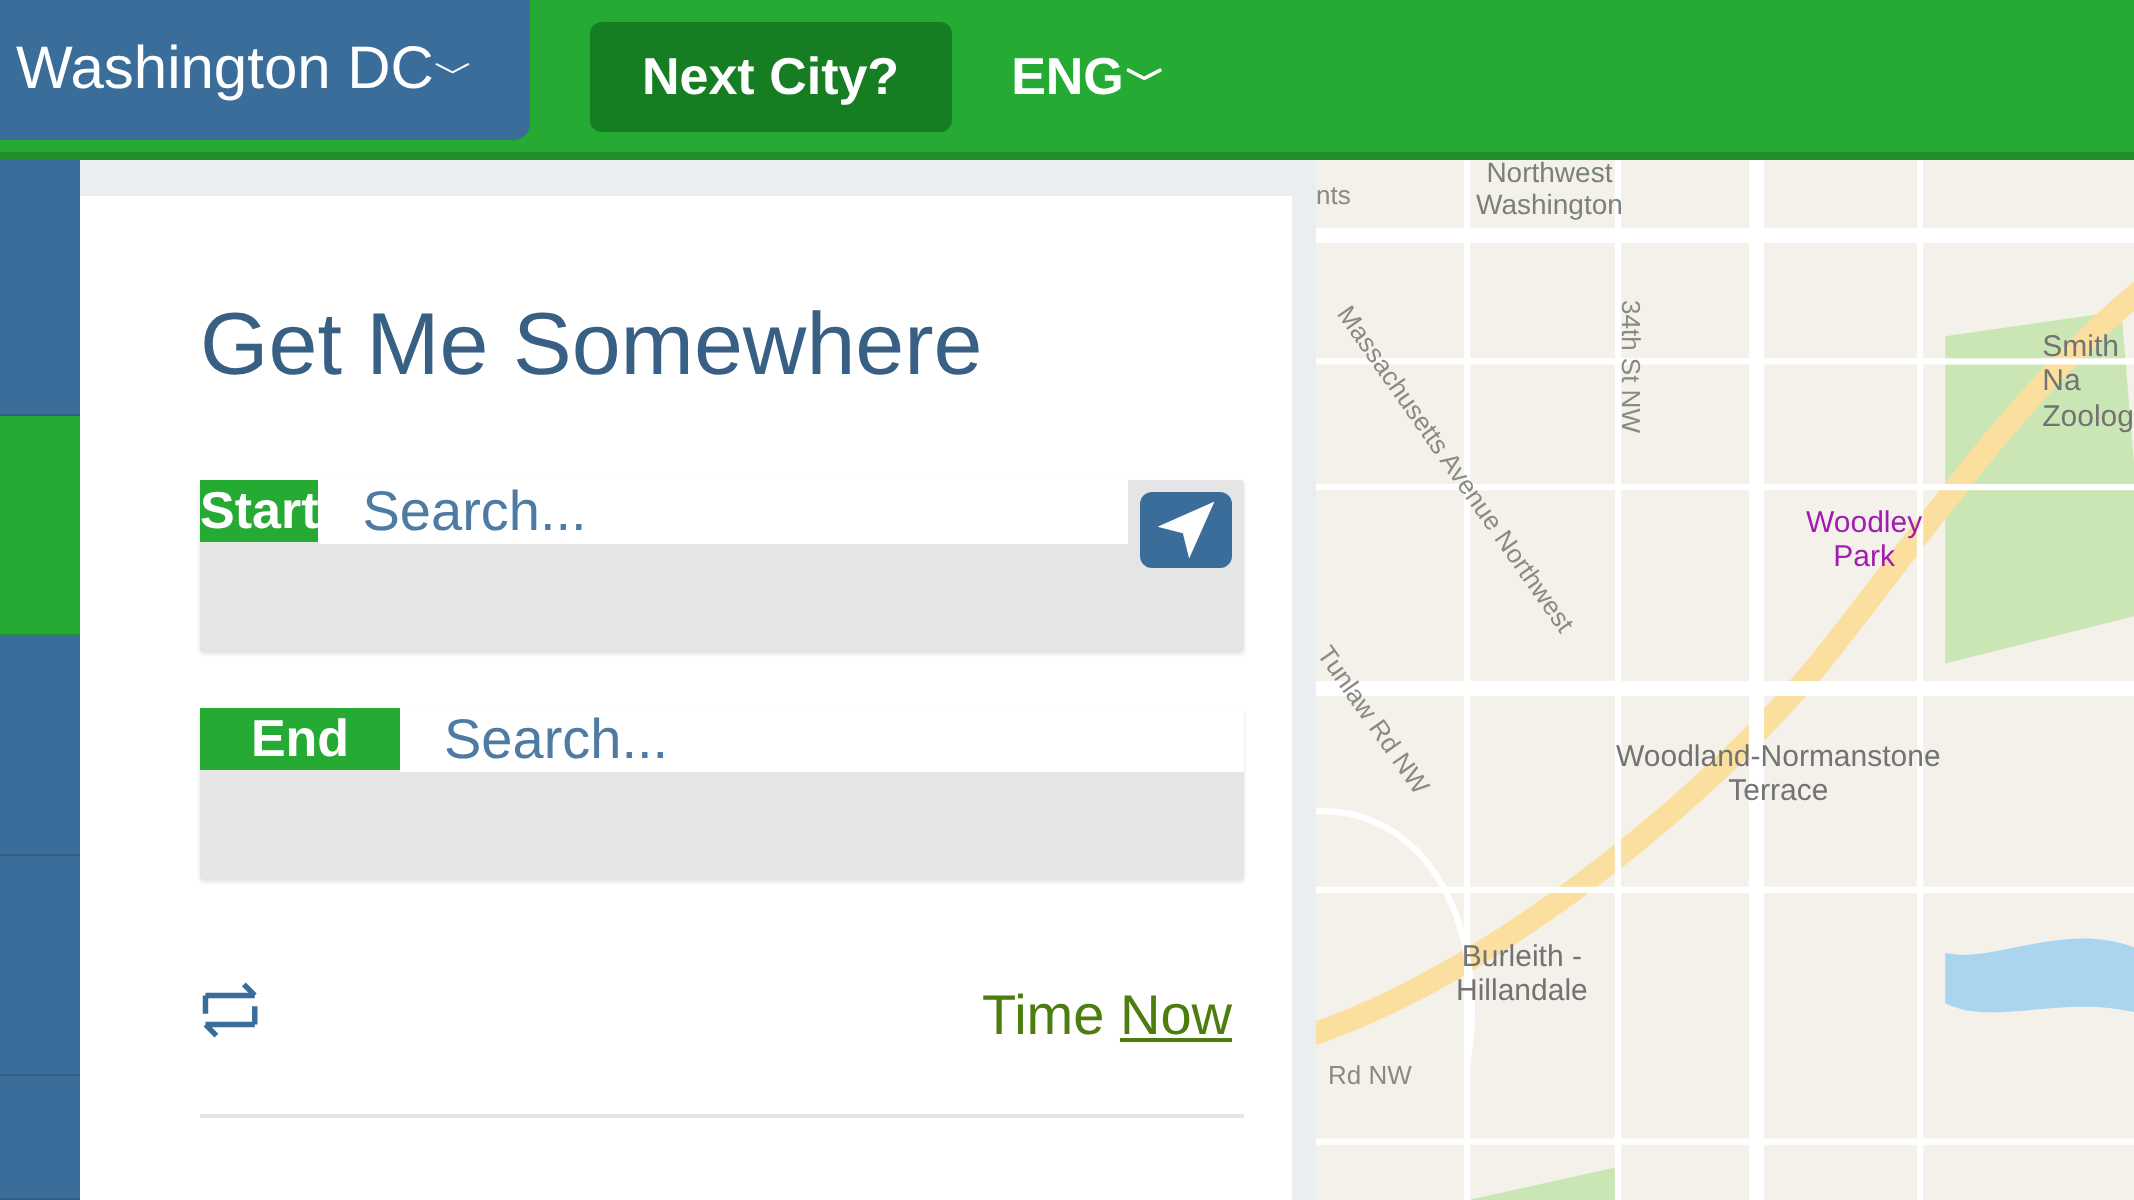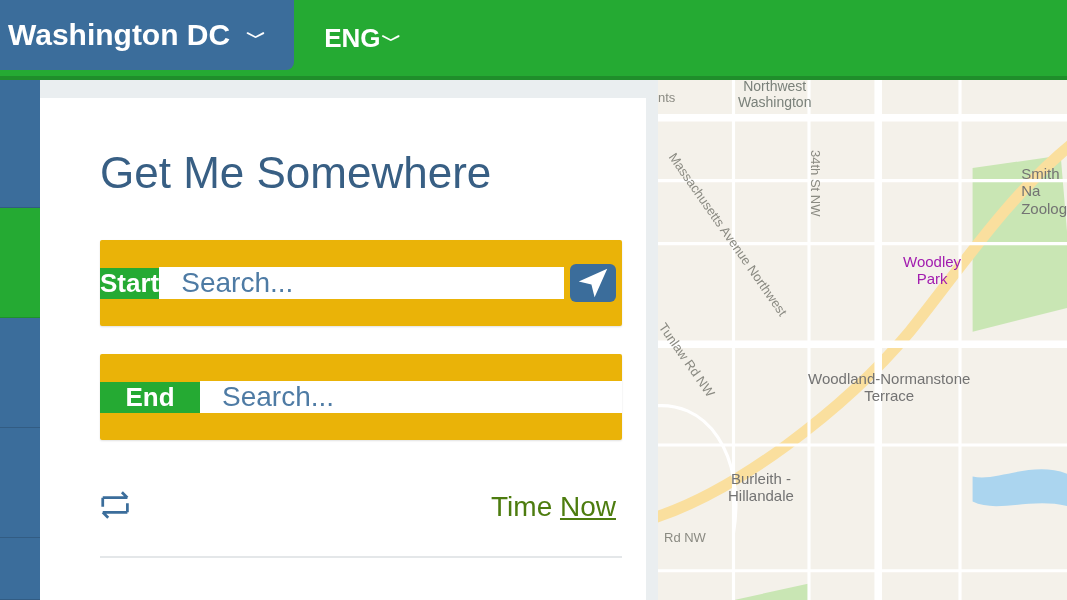--- a/index.html
+++ b/index.html
@@ -13,22 +13,21 @@
     gap: 30px;
     padding-right: 20px;
   }
   .city-selector {
     background: #3b6d9b;
     color: #fff;
     display: flex;
     align-items: center;
     padding: 0 28px 0 8px;
     font-size: 30px;
-    font-weight: 700;
-    gap: 16px;
+    font-weight: 400;
     cursor: pointer;
     border-radius: 0 0 8px 0;
     height: 70px;
   }
   .next-city {
     align-self: center;
     background: #167d23;
     color: #fff;
     font-size: 26px;
     font-weight: 600;
@@ -67,26 +66,26 @@
     border-top: 18px solid #eaeef0;
   }
   .panel h1 {
     color: #385f84;
     font-size: 44px;
     font-weight: 500;
     margin-bottom: 42px;
   }
   .row {
     display: flex;
-    align-items: center;
+    align-items: flex-start;
     height: 86px;
     margin-bottom: 28px;
     box-shadow: 0 1px 2px rgba(0,0,0,0.12);
     border-radius: 2px;
-    background: #eab308;
+    background: #e5e5e5;
   }
   .row-label {
     background: #25aa33;
     color: #fff;
     font-size: 26px;
     font-weight: 600;
     width: 100px;
     display: flex;
     align-items: center;
     justify-content: center;
@@ -141,20 +140,21 @@
   .roadlabel { position: absolute; color: #8a8a82; font-size: 13px; white-space: nowrap; }
 </style>
 </head>
 <body>
 
 <div class="topbar">
   <div class="city-selector">
     <span>Washington DC</span>
     <span class="chev">﹀</span>
   </div>
+  <div class="next-city">Next City?</div>
   <div class="lang">
     <span>ENG</span>
     <span class="chev">﹀</span>
   </div>
 </div>
 
 <div class="body">
   <div class="navrail">
     <div class="navitem toprow"></div>
     <div class="navitem"></div>

